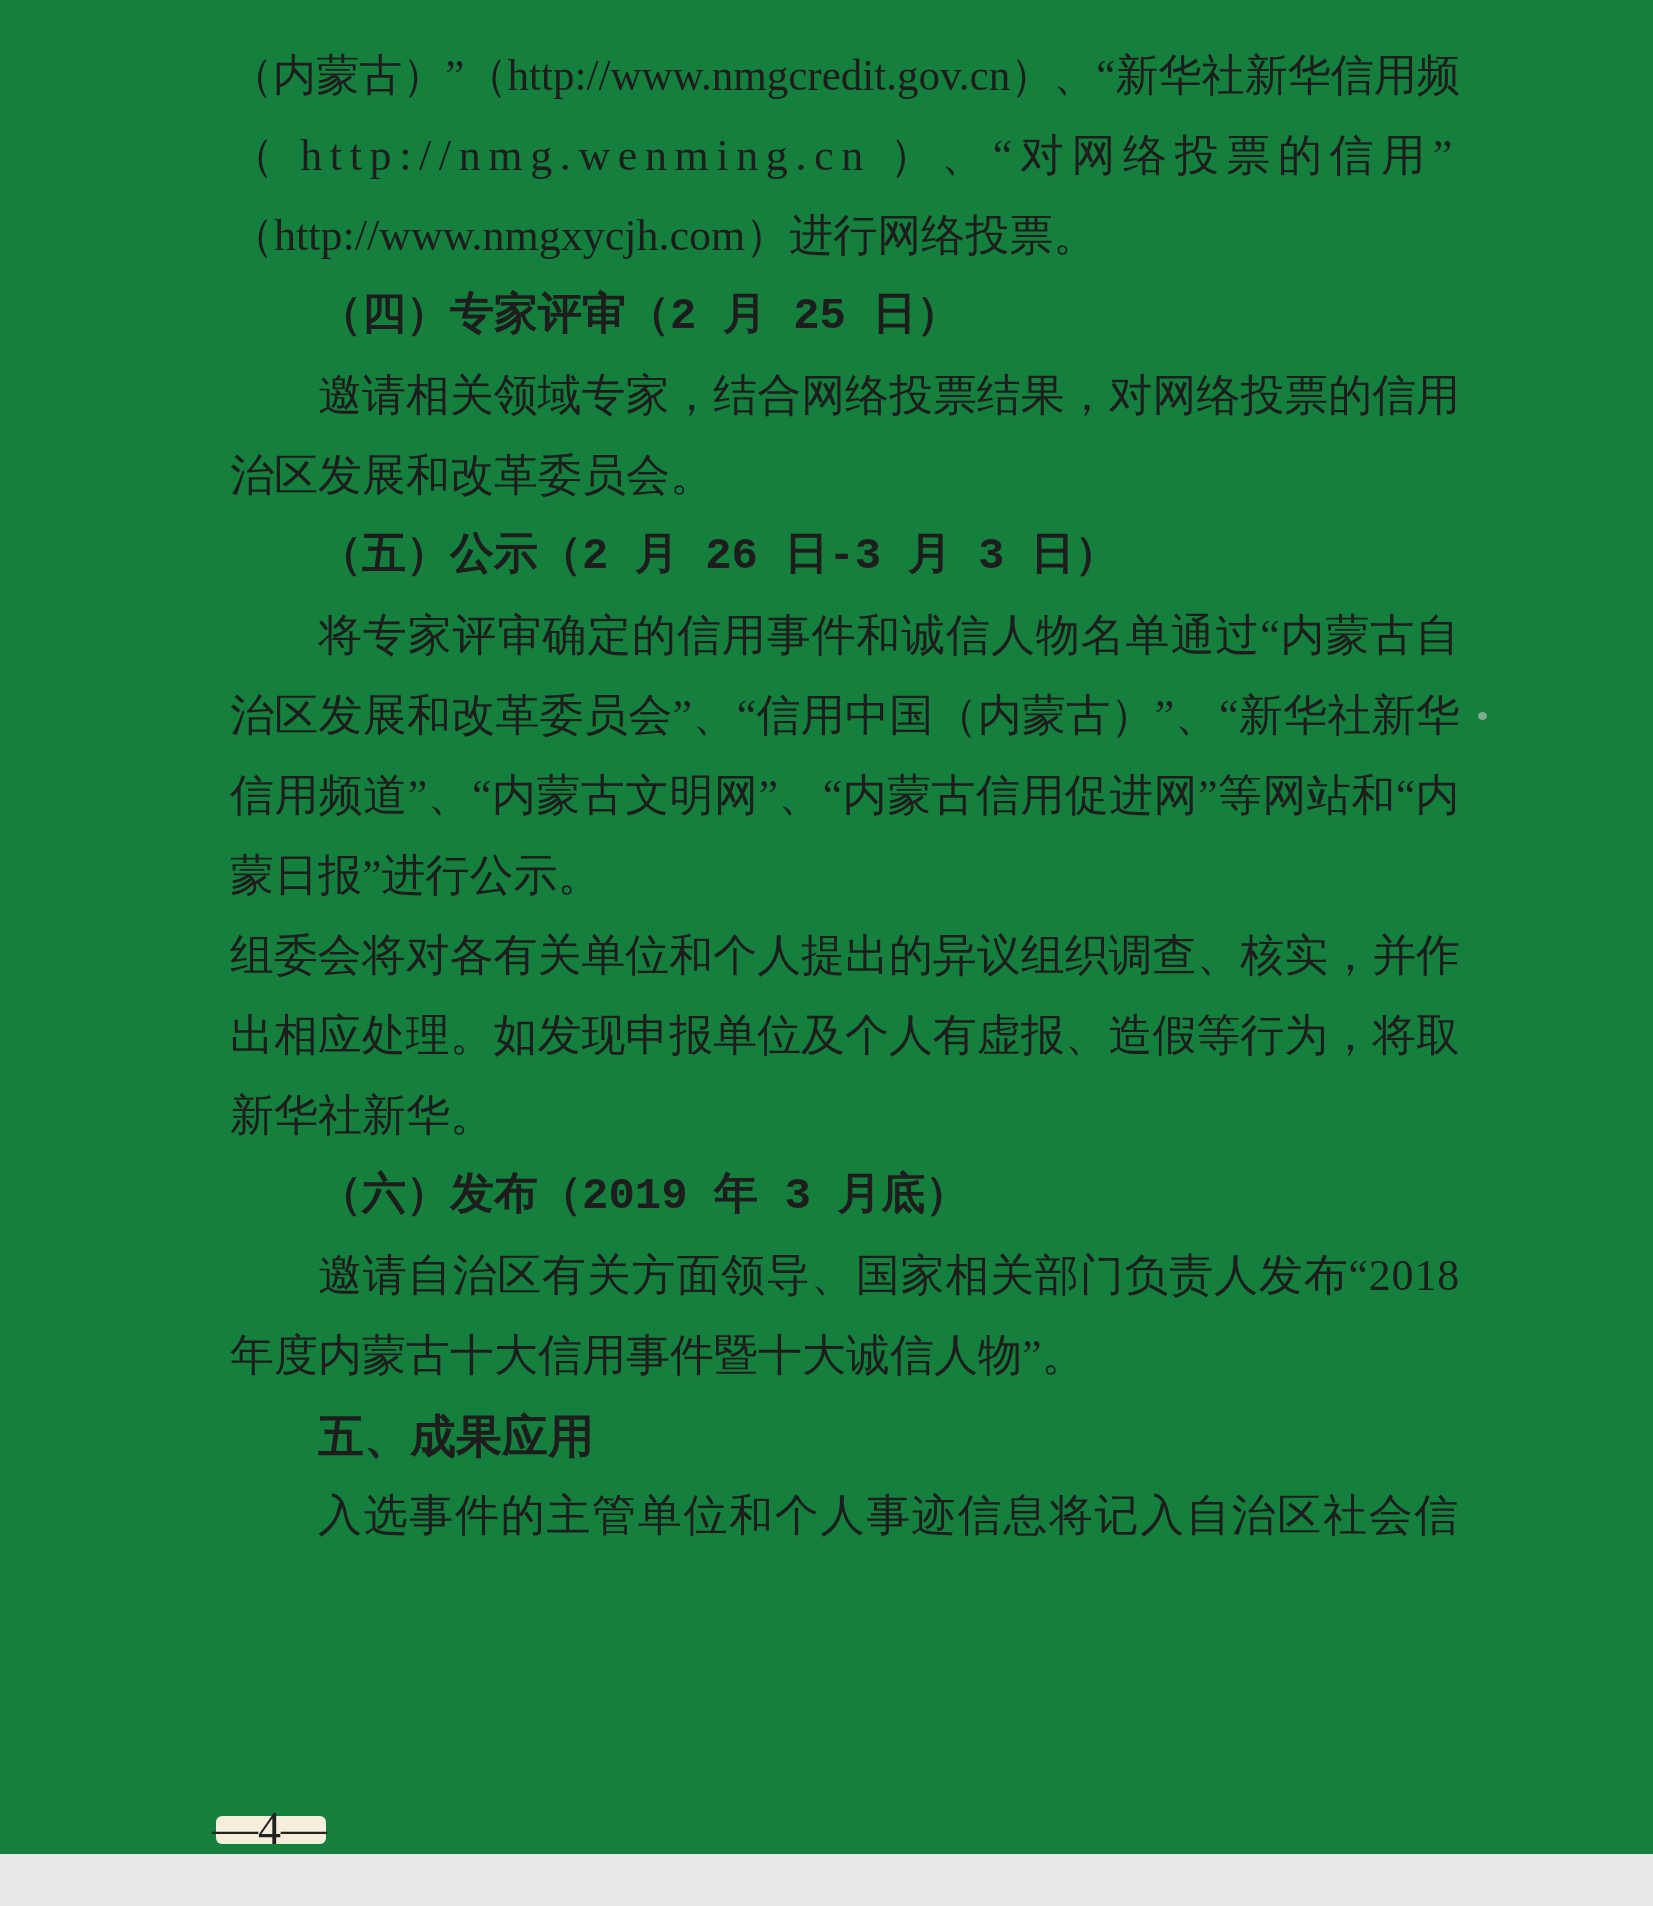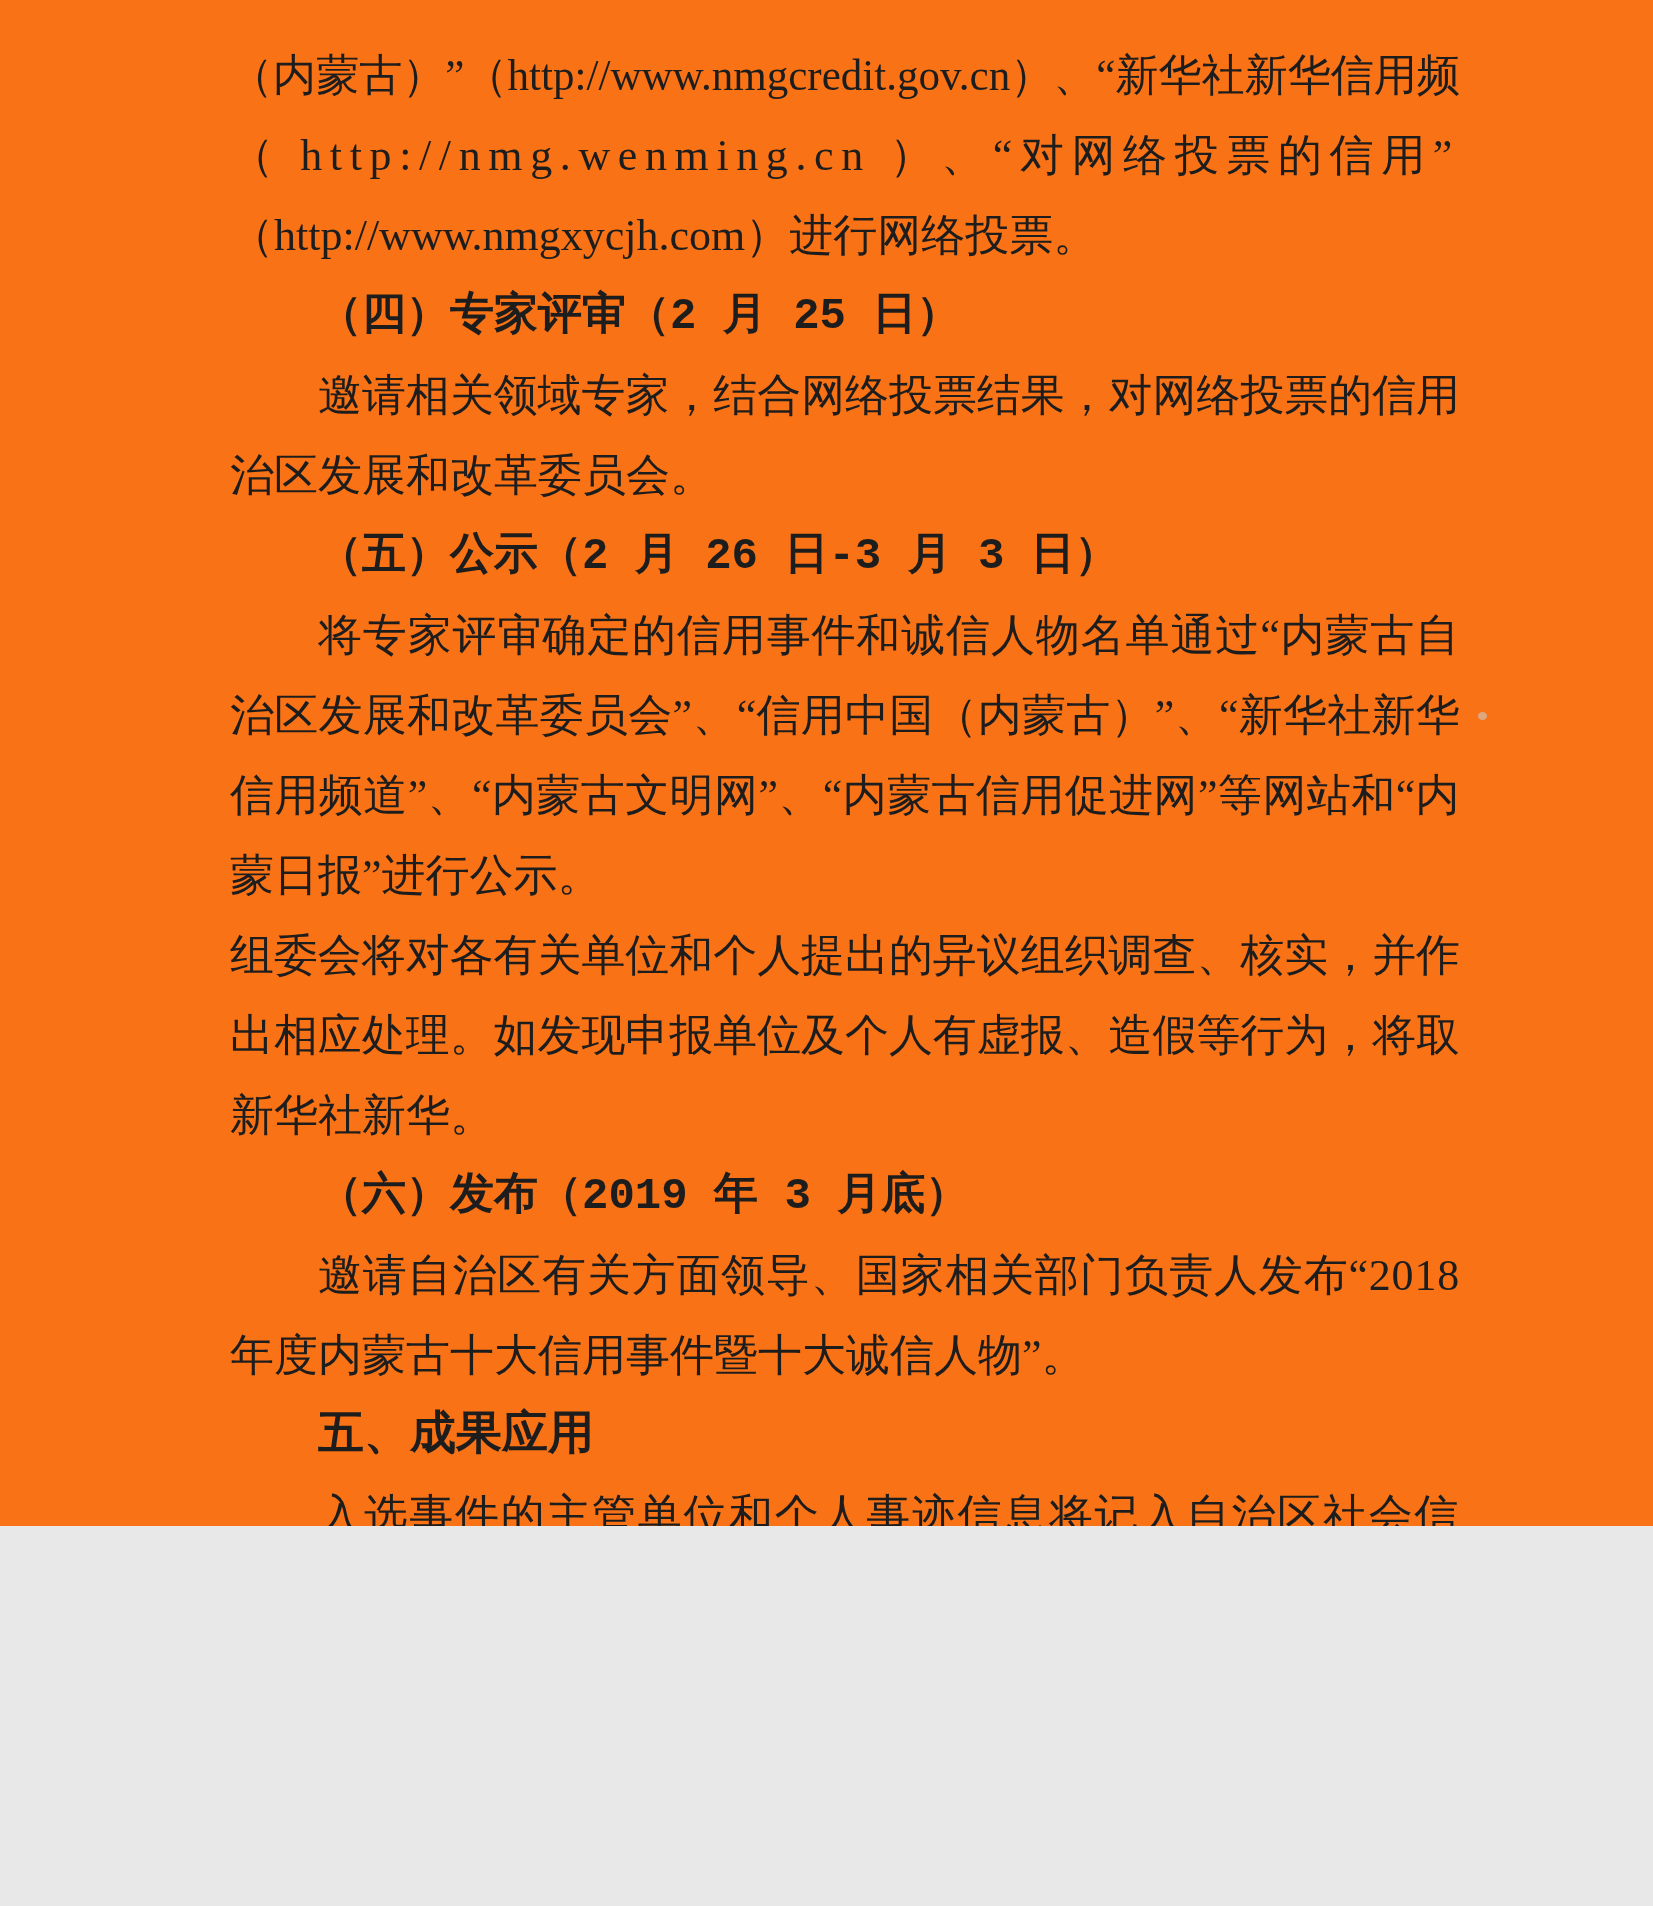--- a/index.html
+++ b/index.html
@@ -3,22 +3,22 @@
 <meta charset="utf-8">
 <style>
   html, body {
     margin: 0;
     padding: 0;
     background: #e8e8e8;
   }
   .page {
     position: relative;
     width: 1653px;
-    height: 1526px;
-    background: #f97316;
+    height: 1854px;
+    background: #15803d;
     overflow: hidden;
     font-family: "Liberation Serif", "DejaVu Serif", serif;
     color: #1d1d1d;
   }
   .textblock {
     position: absolute;
     left: 230px;
     top: 36px;
     width: 1230px;
   }
@@ -35,21 +35,21 @@
     vertical-align: top;
   }
   .indent {
     padding-left: 88px;
   }
   .heading {
     font-weight: bold;
     font-family: Liberation Mono, monospace;
   }
   .heading-sans {
-    font-family: Liberation Mono, monospace;
+    font-family: Liberation Sans, sans-serif;
     font-weight: bold;
     font-size: 46px;
   }
   .footer {
     position: absolute;
     left: 212px;
     top: 1801px;
     height: 56px;
     line-height: 56px;
     font-size: 46px;

